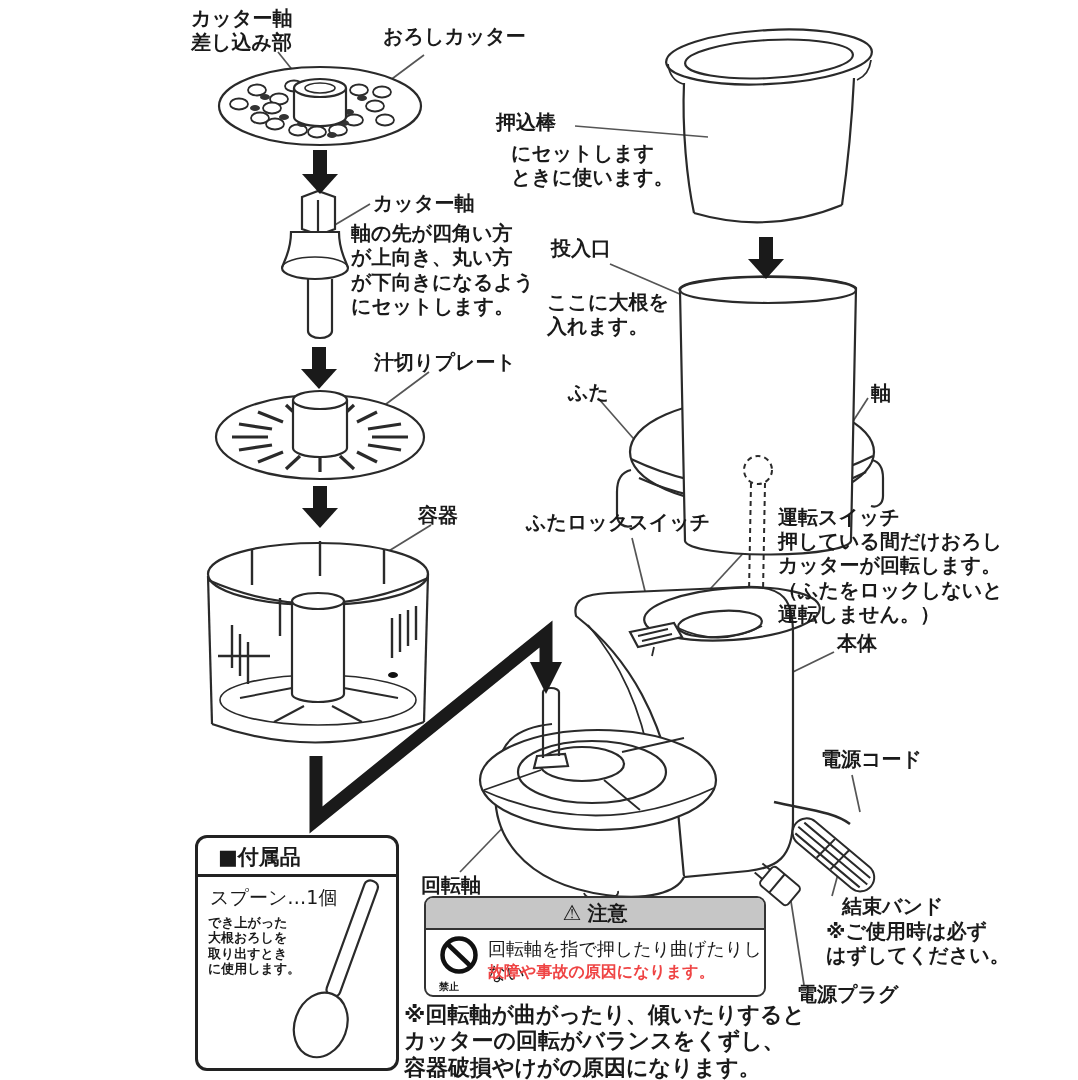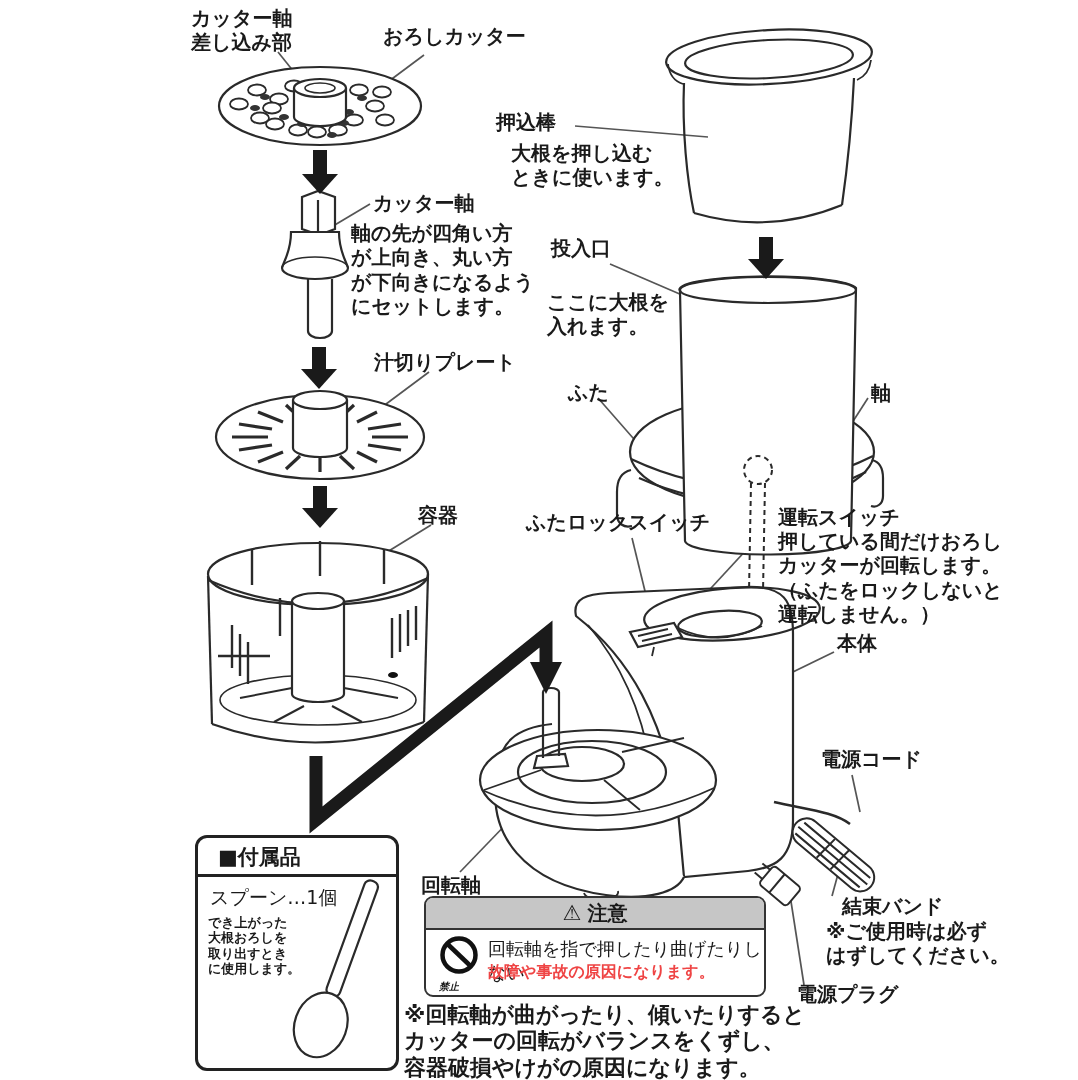--- a/index.html
+++ b/index.html
@@ -18,21 +18,21 @@
   .acc-spoon{position:absolute;right:0;bottom:0;}
   
   .caution{position:absolute;left:392px;top:896px;width:342px;height:101px;border:2.5px solid #333;
            border-radius:9px;background:#fff;box-sizing:border-box;overflow:hidden;}
   .caution-head{height:30px;background:#c6c6c6;border-bottom:2px solid #333;display:flex;align-items:center;
                 justify-content:center;gap:6px;font-size:20px;font-weight:700;}
   .caution-warn{font-size:21px;line-height:1;}
   .caution-body{position:relative;height:calc(100% - 32px);}
   .caution-heading{position:absolute;left:62px;top:7px;font-size:18px;font-weight:400;}
   .caution-sub{position:absolute;left:62px;top:32px;font-size:16px;font-weight:700;color:#ef4444;}
-  .prohibit-wrap{position:absolute;left:9px;top:4px;width:48px;text-align:center;font-style:italic;}
+  .prohibit-wrap{position:absolute;left:9px;top:4px;width:48px;text-align:center;}
   .prohibit-label{font-size:10px;font-weight:700;margin-top:-2px;text-align:left;padding-left:4px;}
 </style>
 </head>
 <body>
 
 <div class="canvas">
 
   <svg class="art" width="1078" height="1080" viewBox="0 0 1078 1080">
 
     <g stroke="#555" stroke-width="1.7" fill="none">
@@ -245,21 +245,21 @@
 差し込み部</div>
   <div class="lbl" style="left:351px;top:24px">おろしカッター</div>
   <div class="lbl" style="left:341px;top:191px">カッター軸</div>
   <div class="lbl" style="left:319px;top:221px">軸の先が四角い方
 が上向き、丸い方
 が下向きになるよう
 にセットします。</div>
   <div class="lbl" style="left:342px;top:350px">汁切りプレート</div>
   <div class="lbl" style="left:386px;top:503px">容器</div>
   <div class="lbl" style="left:464px;top:110px">押込棒</div>
-  <div class="lbl" style="left:479px;top:141px">大根を押し込む
+  <div class="lbl" style="left:479px;top:141px">にセットします
 ときに使います。</div>
   <div class="lbl" style="left:519px;top:236px">投入口</div>
   <div class="lbl" style="left:515px;top:290px">ここに大根を
 入れます。</div>
   <div class="lbl" style="left:536px;top:380px">ふた</div>
   <div class="lbl" style="left:839px;top:381px">軸</div>
   <div class="lbl" style="left:494px;top:510px">ふたロックスイッチ</div>
   <div class="lbl" style="left:746px;top:505px">運転スイッチ</div>
   <div class="lbl" style="left:746px;top:529px">押している間だけおろし
 カッターが回転します。

